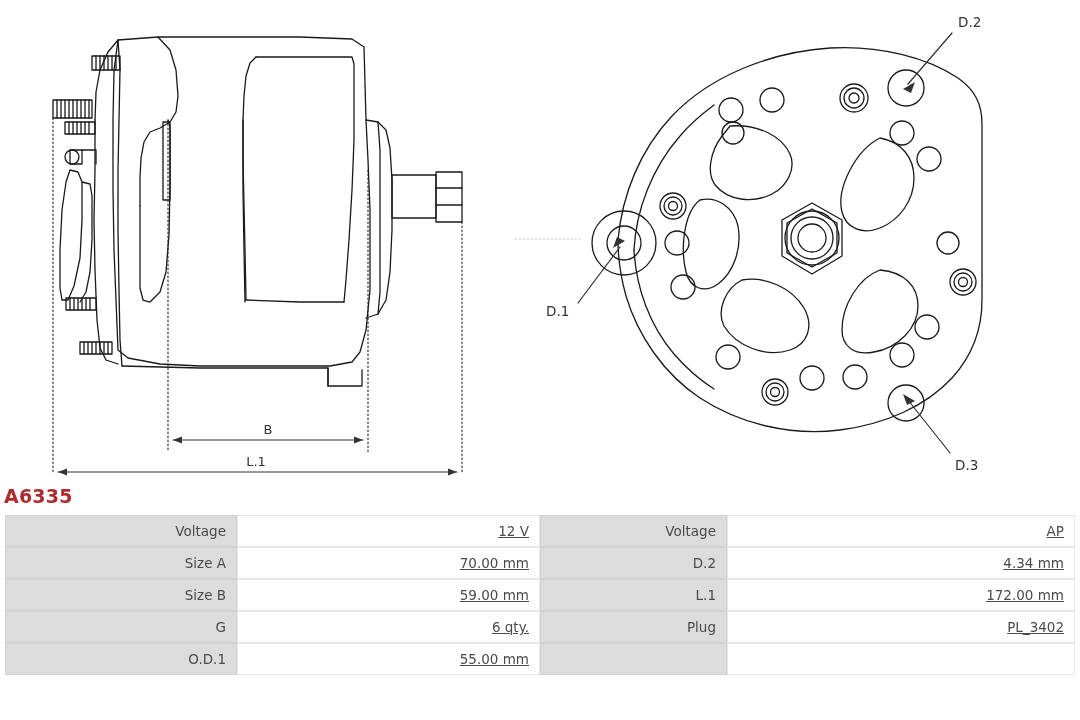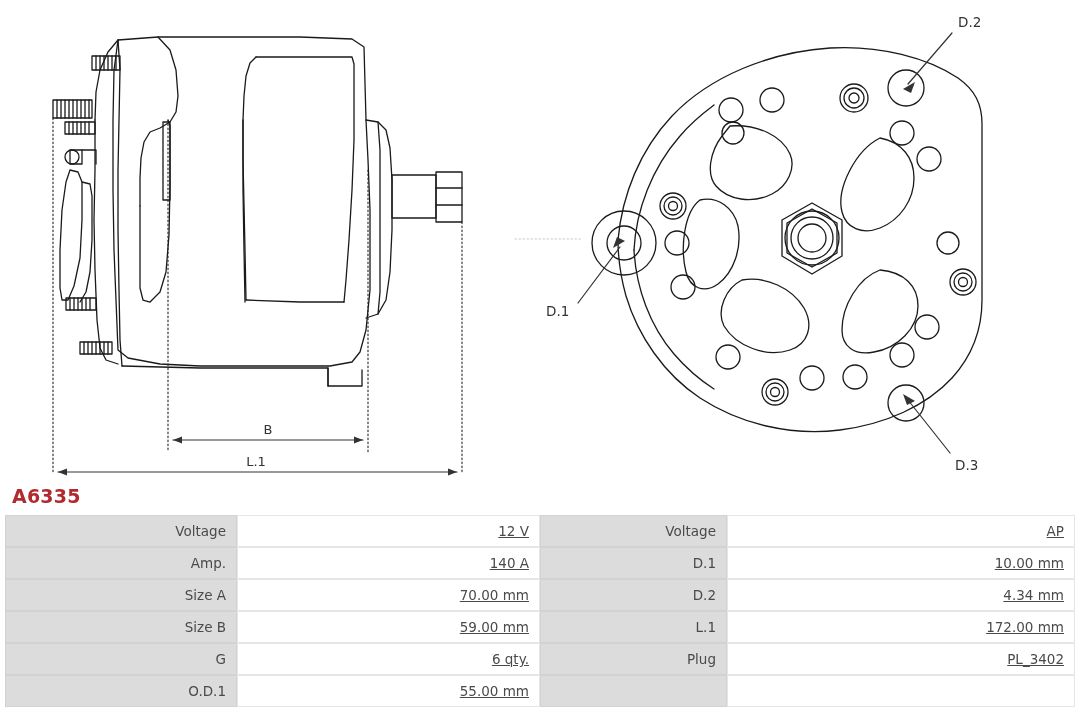--- a/index.html
+++ b/index.html
@@ -30,21 +30,21 @@
     width: 1080px;
     height: 485px;
   }
   #drawings svg {
     display: block;
   }
 
   
   #part-number {
     position: absolute;
-    left: 12px;
+    left: 4px;
     top: 484px;
     font-size: 19px;
     font-weight: bold;
     letter-spacing: 0.2px;
     line-height: 24px;
     color: #b02a2e;
     font-family: "DejaVu Sans", "Liberation Sans", sans-serif;
   }
 
   
@@ -323,26 +323,20 @@
         <col class="c-val-r">
     </colgroup>
     <tbody>
       <tr>
         <td class="lbl">Voltage</td>
         <td class="val">12 V</td>
         <td class="lbl">Voltage</td>
         <td class="val">AP</td>
       </tr>
       <tr>
-        <td class="lbl">Amp.</td>
-        <td class="val">140 A</td>
-        <td class="lbl">D.1</td>
-        <td class="val">10.00 mm</td>
-      </tr>
-      <tr>
         <td class="lbl">Size A</td>
         <td class="val">70.00 mm</td>
         <td class="lbl">D.2</td>
         <td class="val">4.34 mm</td>
       </tr>
       <tr>
         <td class="lbl">Size B</td>
         <td class="val">59.00 mm</td>
         <td class="lbl">L.1</td>
         <td class="val">172.00 mm</td>

